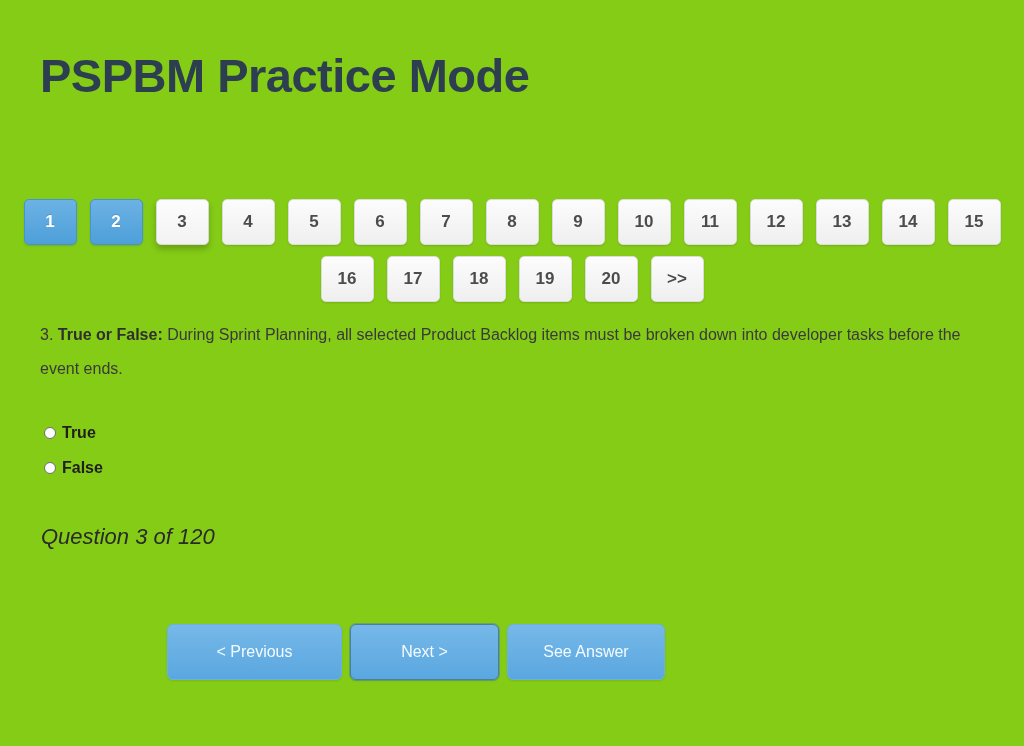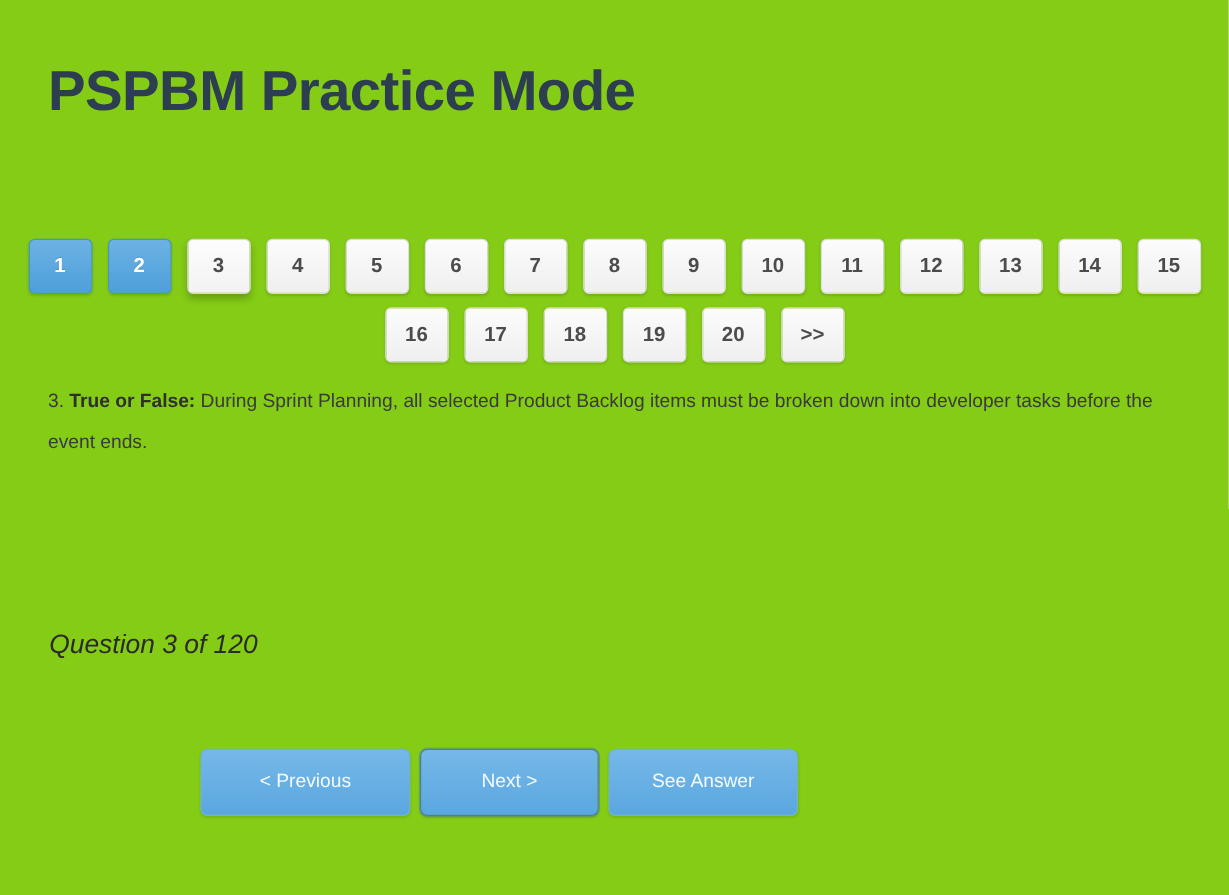--- a/index.html
+++ b/index.html
@@ -226,20 +226,30 @@
         <div class="pg-btn">20</div>
         <div class="pg-btn">&gt;&gt;</div>
       </div>
   </div>
 
   <div class="question">
     <span>3.</span>
     <span class="q-bold">True or False:</span><span> During Sprint Planning, all selected Product Backlog items must be broken down into developer tasks before the event ends.</span>
   </div>
 
+  <div class="options" id="options">
+      <div class="option-row">
+        <span class="option-radio"></span>
+        <span class="option-label">True</span>
+      </div>
+      <div class="option-row">
+        <span class="option-radio"></span>
+        <span class="option-label">False</span>
+      </div>
+    </div>
 
   <div class="q-counter">Question 3 of 120</div>
 
   <div class="actions">
     <div class="action-btn prev">&lt; Previous</div>
     <div class="action-btn next focused">Next &gt;</div>
     <div class="action-btn see">See Answer</div>
   </div>
 
 </div>

